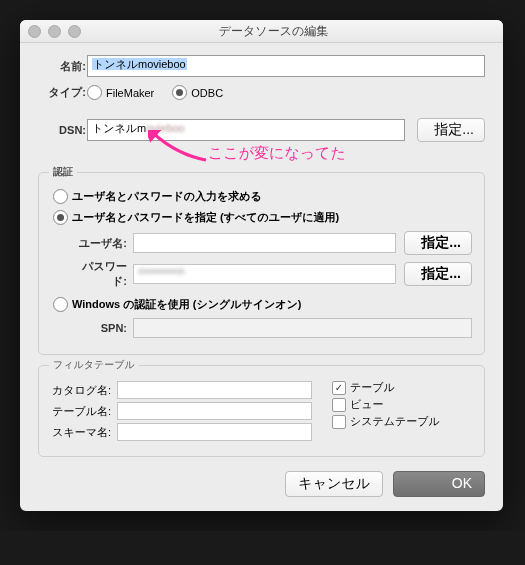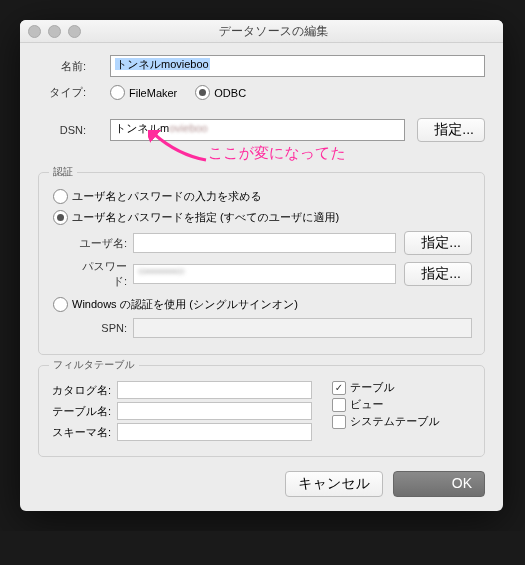--- a/index.html
+++ b/index.html
@@ -48,22 +48,23 @@
     padding: 12px 18px 14px 18px;
   }
   .row {
     display: flex;
     align-items: center;
     margin-bottom: 8px;
   }
   .label {
     width: 48px;
     text-align: right;
-    margin-right: 24px;
+    margin-right: 1px;
     color: #333;
+    font-weight: bold;
   }
   .textfield {
     flex: 1;
     height: 18px;
     border: 1px solid #9a9a9a;
     background: #fff;
     padding: 1px 4px;
     font-size: 11px;
   }
   .textfield.sel {
@@ -238,21 +239,21 @@
         <defs>
           <marker id="ah" markerWidth="6" markerHeight="6" refX="1" refY="3" orient="auto">
             <path d="M0,0 L6,3 L0,6 Z" fill="#ff2b9d"></path>
           </marker>
         </defs>
         <path d="M58,30 Q30,25 6,4" stroke="#ff2b9d" stroke-width="3" fill="none" marker-end="url(#ah)"></path>
       </svg>
       <div class="annotation" style="left:170px; top:26px;">ここが変になってた</div>
     </div>
 
-    <div class="group" style="margin-top:30px;">
+    <div class="group" style="margin-top:30px;font-weight:bold;">
       <div class="group-title">認証</div>
 
       <div class="auth-opt">
         <span class="r"></span>
         <span>ユーザ名とパスワードの入力を求める</span>
       </div>
 
       <div class="auth-opt">
         <span class="r checked"></span>
         <span>ユーザ名とパスワードを指定 (すべてのユーザに適用)</span>

